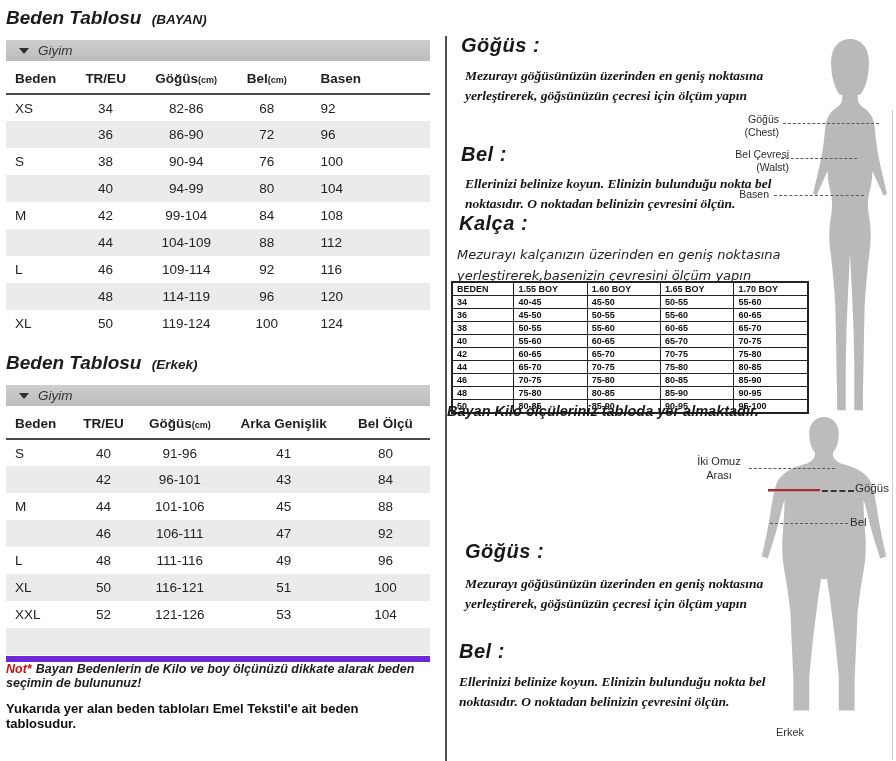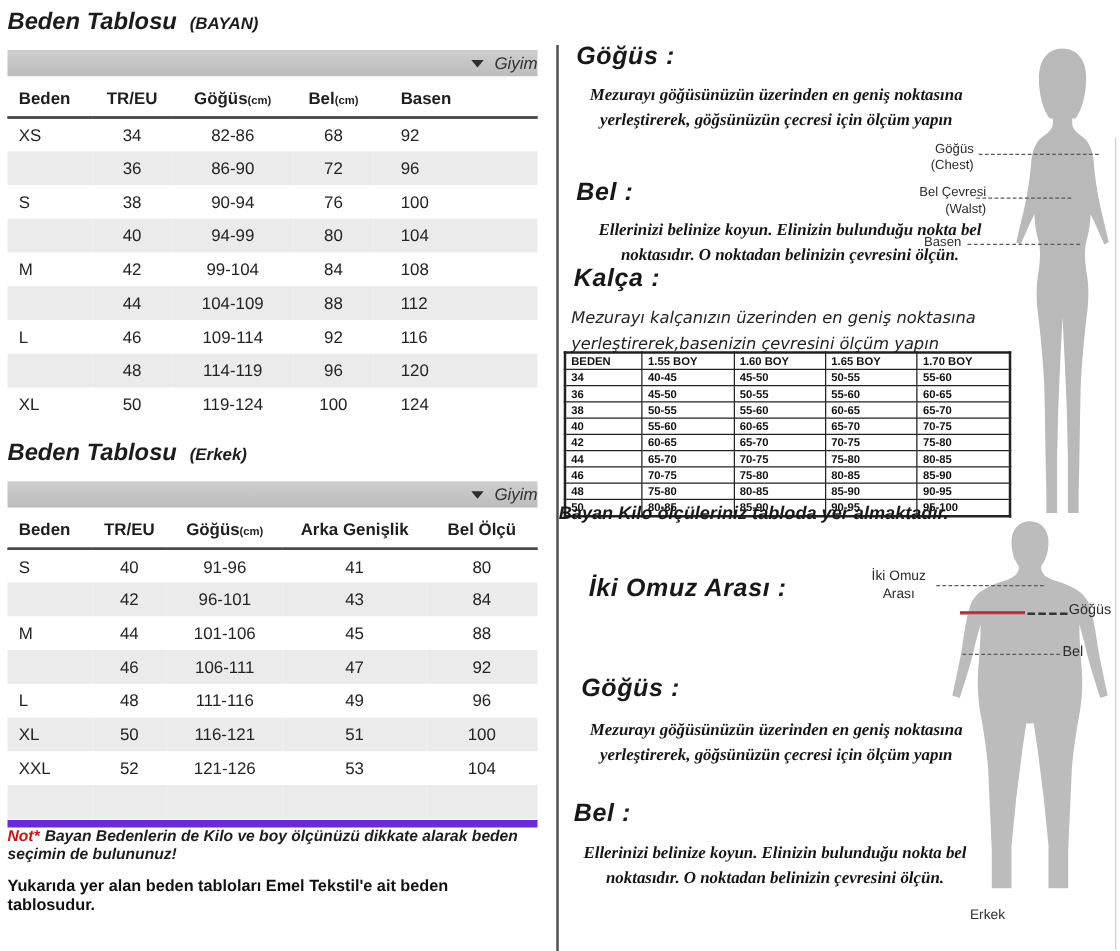--- a/index.html
+++ b/index.html
@@ -5,21 +5,21 @@
   * { margin:0; padding:0; box-sizing:border-box; }
   html,body { width:896px; height:761px; background:#fff; overflow:hidden;
     font-family:"Liberation Sans", sans-serif; color:#222; }
   .stage { position:relative; width:724px; height:761px; }
 
   
   .left-col { position:absolute; left:6px; top:0; width:424px; }
   .sec-title { margin-top:7px; font-style:italic; font-weight:700; font-size:19px; color:#1c1c1c; }
   .sec-title .suffix { font-size:13.5px; font-weight:700; margin-left:5px; }
   .giyim-bar { margin-top:11px; height:21px; background:linear-gradient(#cecece,#bcbcbc);
-    display:flex; align-items:center; padding-left:13px;justify-content:flex-end; }
+    display:flex; align-items:center; padding-left:13px; }
   .tri { width:0; height:0; border-left:5px solid transparent; border-right:5px solid transparent;
     border-top:6px solid #2e2e2e; margin-right:9px; }
   .giyim-label { font-style:italic; font-size:13.5px; color:#333; }
   table.size { width:100%; border-collapse:collapse; font-size:13.5px; margin-top:2px; }
   table.size th { font-weight:700; text-align:center; padding:8px 0 7px; border-bottom:2px solid #4a4a4a; font-size:13.5px; color:#1e1e1e; }
   table.size th .unit { font-size:9px; font-weight:700; }
   table.size td { height:27px; text-align:center; color:#232323; }
   table.size th:first-child, table.size td:first-child { text-align:left; padding-left:9px; width:16%; }
   table.size tr.stripe { background:#ebebeb; }
   table.women th:nth-child(2), table.women td:nth-child(2) { width:15%; }
@@ -38,21 +38,21 @@
 
   
   .v-divider { position:absolute; left:445px; top:36px; width:2px; height:725px; background:#4f4f4f; }
   .edge-line { position:absolute; left:892px; top:110px; width:1px; height:650px; background:#cfcfcf; }
 
   
   .right-col { position:absolute; left:447px; top:0; width:449px; height:761px; }
   .right-col > div, .right-col > table, .right-col > p { position:absolute; }
   .m-head { font-style:italic; font-weight:700; font-size:20px; color:#181818; letter-spacing:.5px; }
   .p-serif { font-family:"Liberation Serif", serif; font-style:italic; font-weight:700;
-    font-size:13.5px; line-height:1.5; color:#141414;text-align:center; }
+    font-size:13.5px; line-height:1.5; color:#141414; }
   .p-round { font-family:"DejaVu Sans", sans-serif; font-style:italic; font-weight:500;
     font-size:13px; line-height:1.6; color:#222; }
   table.kilo { left:4px; top:281px; width:358px; border-collapse:collapse;
     font-size:9px; font-weight:700; color:#111; border:2px solid #222; }
   table.kilo th, table.kilo td { border:1px solid #222; text-align:left; padding:1px 4px; height:12px; }
   table.kilo th { font-size:9px; }
   .kilo-caption { left:0; top:403px; width:366px; text-align:left;
     font-style:italic; font-weight:700; font-size:14.5px; color:#1a1a1a; }
 
   
@@ -353,21 +353,20 @@
     <div class="fig-label" style="left:284px; top:148px; width:58px;">
       <span>Bel Çevresi</span>
       <span class="sub">(Walst)</span>
     </div>
     <div class="dash" style="left:334px; top:158px; width:76px;"></div>
     <div class="fig-label" style="left:280px; top:188px; width:42px;">
       <span>Basen</span>
     </div>
     <div class="dash" style="left:327px; top:195px; width:90px;"></div>
 
-    <div class="m-head" style="left:24px; top:460px;">İki Omuz Arası :</div>
 
     <div class="m-head" style="left:18px; top:540px;">Göğüs :</div>
     <p class="p-serif" style="left:18px; top:574px; width:312px;">Mezurayı göğüsünüzün üzerinden en geniş noktasına yerleştirerek, göğsünüzün çecresi için ölçüm yapın</p>
 
     <div class="m-head" style="left:12px; top:640px;">Bel :</div>
     <p class="p-serif" style="left:12px; top:672px; width:322px;">Ellerinizi belinize koyun. Elinizin bulunduğu nokta bel noktasıdır. O noktadan belinizin çevresini ölçün.</p>
 
     <div class="fig" style="left:303px; top:413px; width:148px; height:322px;">
       <svg viewBox="0 0 150 330" preserveAspectRatio="none">
         <path fill="#bcbcbc" d="M75,4 C66,4 60,11 60,21 C60,29 62,36 66,41 C66,46 64,49 57,52 C42,56 31,62 27,72 C24,81 22,93 20,107 C18,119 15,133 12,147 L18,149 C22,137 26,124 29,112 C31,103 33,95 35,89 C35,101 34,113 33,126 C32,140 33,154 36,168 C38,180 40,194 41,206 C42,228 43,252 44,274 L44,305 L60,305 L60,270 L64,230 L69,190 L72,170 L78,170 L81,190 L86,230 L90,270 L90,305 L106,305 L106,274 C107,252 108,228 109,206 C110,194 112,180 114,168 C117,154 118,140 117,126 C116,113 115,101 115,89 C117,95 119,103 121,112 C124,124 128,137 132,149 L138,147 C135,133 132,119 130,107 C128,93 126,81 123,72 C119,62 108,56 93,52 C86,49 84,46 84,41 C88,36 90,29 90,21 C90,11 84,4 75,4 Z"></path>

